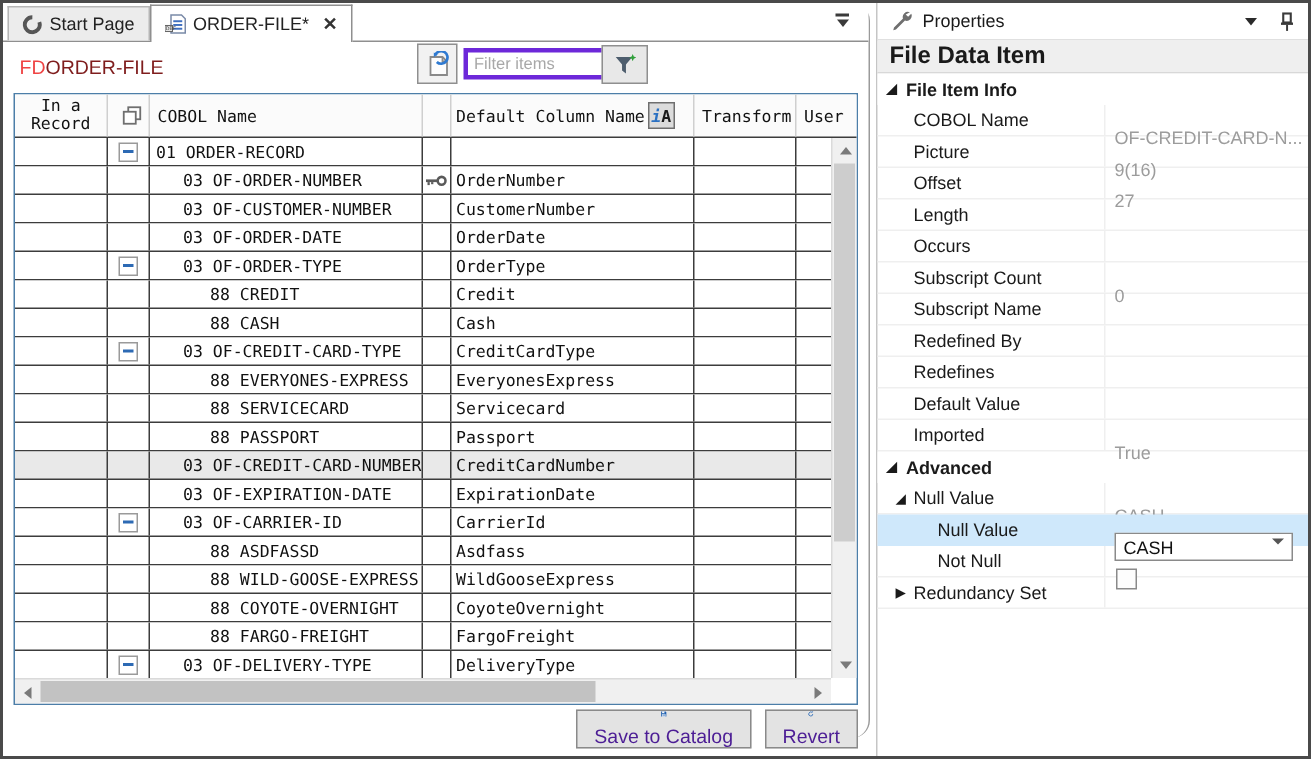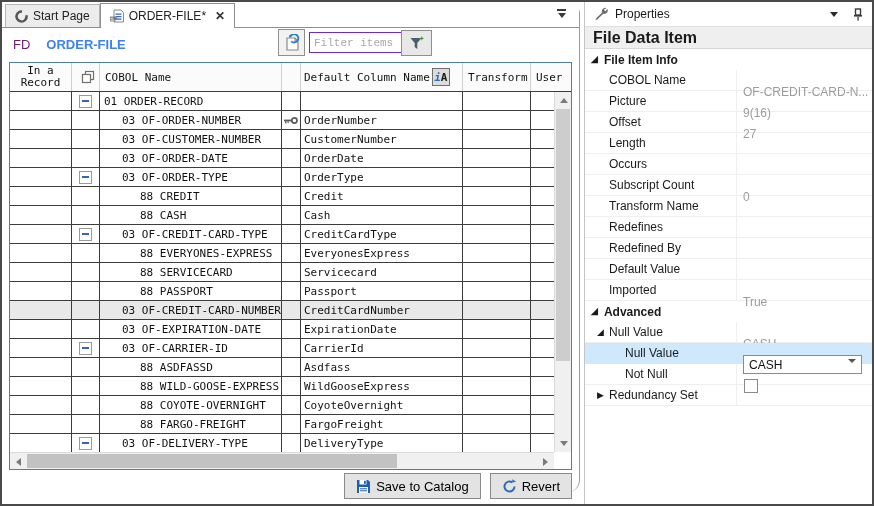--- a/index.html
+++ b/index.html
@@ -17,25 +17,25 @@
   .left-panel { position:absolute; left:0; top:0; width:578px; bottom:12px; background:#fff; border-right:1px solid #9a9a9a;border-radius:12px; }
   .tabbar { position:relative; height:26px; background:#fff; border-bottom:1px solid #8f8f8f; display:flex; align-items:flex-end; padding-left:3px; }
   .tab { display:flex; align-items:center; gap:5px; height:23px; padding:0 9px; background:#ececec; border:1px solid #b5b5b5; border-bottom:none; font-size:12px; color:#222; cursor:default; }
   .tab.active { background:#fff; border-color:#8f8f8f; height:25px; margin-bottom:-1px; z-index:2; }
   .tab .close-x { font-size:12px; font-weight:bold; color:#333; margin-left:4px; }
   .tab-list-btn { position:absolute; right:12px; top:7px; width:11px; height:10px; }
   .tab-list-btn .bar { width:9px; height:2px; background:#3a3a3a; margin:0 auto 2px; }
   .tab-list-btn .tri { width:0; height:0; border-left:4.5px solid transparent; border-right:4.5px solid transparent; border-top:5px solid #3a3a3a; margin:0 auto; }
   .toolbar { position:relative; height:33px; }
   .fd-title { position:absolute; left:11px; top:9px; font-size:13px; }
-  .fd-prefix { color:#701a75; margin-right:16px;text-align:right; }
-  .fd-name { font-weight:bold; color:#3b82f6; }
+  .fd-prefix { color:#ef4444; margin-right:0;text-align:right; }
+  .fd-name { font-weight:normal; color:#7f1d1d; }
   .tool-btn { position:absolute; background:#e8e8e8; border:1px solid #8f8f8f; display:flex; align-items:center; justify-content:center; }
   .refresh-btn { left:276px; top:1px; width:27px; height:27px; background:#f2f2f2; }
-  .filter-input { position:absolute; left:307px; top:4px; width:102px; height:21px; border:1px solid #6d28d9; font-size:11px; padding:0 4px; color:#333; font-family:Liberation Mono, monospace; }
+  .filter-input { position:absolute; left:307px; top:4px; width:102px; height:21px; border:3px solid #6d28d9; font-size:11px; padding:0 4px; color:#333; font-family:Liberation Sans, sans-serif; }
   .filter-input::placeholder { color:#a8a8a8; }
   .filter-btn { left:399px; top:2px; width:31px; height:26px; }
   
   .grid-wrap { position:absolute; left:7px; top:60px; width:563px; height:408px; border:1px solid #4c7ea8; background:#fff; }
   .grid-header { display:flex; height:29px; background:#fbfbfb; border-bottom:1px solid #3c3c3c; font-family:"DejaVu Sans Mono",monospace; font-size:11px; color:#111; }
   .gh-cell { border-right:1px solid #cfcfcf; display:flex; align-items:center; padding-left:5px; overflow:hidden; white-space:nowrap; }
   .gh-center { justify-content:center; text-align:center; padding-left:0; line-height:12px; }
   .grid-rows { position:absolute; top:29px; left:0; right:17px; bottom:17px; overflow:hidden; }
   .g-row { display:flex; height:19px; border-bottom:1px solid #3c3c3c; background:#fff; }
   .g-row.selected { background:#e9e9e9; }
@@ -57,21 +57,21 @@
   .vscroll .thumb { position:absolute; left:1px; right:1px; top:17px; height:70%; background:#cdcdcd; }
   .hscroll { position:absolute; left:0; right:17px; bottom:0; height:17px; background:#f0f0f0; border-top:1px solid #dadada; }
   .hscroll .thumb { position:absolute; top:1px; bottom:1px; left:17px; width:370px; background:#c2c2c2; }
   .sb-arrow { position:absolute; width:17px; height:17px; display:flex; align-items:center; justify-content:center; }
   .tri-up { width:0;height:0;border-left:4px solid transparent;border-right:4px solid transparent;border-bottom:5px solid #7a7a7a; }
   .tri-down { width:0;height:0;border-left:4px solid transparent;border-right:4px solid transparent;border-top:5px solid #7a7a7a; }
   .tri-left { width:0;height:0;border-top:4px solid transparent;border-bottom:4px solid transparent;border-right:5px solid #7a7a7a; }
   .tri-right { width:0;height:0;border-top:4px solid transparent;border-bottom:4px solid transparent;border-left:5px solid #7a7a7a; }
   
   .footer { position:absolute; left:7px; top:471px; width:563px; display:flex; justify-content:flex-end; gap:9px; }
-  .btn { height:26px; background:#e3e3e3; border:1px solid #8a8a8a; display:flex; align-items:center; gap:5px; padding:0 11px; font-size:13px; color:#000000; cursor:default; }
+  .btn { height:26px; background:#e3e3e3; border:1px solid #8a8a8a; display:flex; align-items:center; gap:5px; padding:0 11px; font-size:13px; color:#4c1d95; cursor:default;flex-direction:column; }
   
   .right-panel { position:absolute; left:582px; top:0; right:0; bottom:0; background:#fff; border-left:1px solid #c5c5c5; }
   .props-title { height:25px; display:flex; align-items:center; padding:0 9px; gap:7px; border-bottom:1px solid #e0e0e0; }
   .props-title .label { flex:1; font-size:12px; color:#1a1a1a; }
   .chev-down { width:0;height:0;border-left:4.5px solid transparent;border-right:4.5px solid transparent;border-top:5px solid #2a2a2a; margin-right:8px; }
   .props-category { height:22px; line-height:22px; background:#efefef; font-weight:bold; padding-left:8px; font-size:16px; border-bottom:1px solid #d8d8d8; }
   .prop-section-h { height:21px; display:flex; align-items:center; font-weight:bold; font-size:12px; padding-left:6px; gap:6px; background:#fff; }
   .prop-row { display:flex; height:21px; align-items:center; border-bottom:1px solid #efefef; font-size:12px; position:relative; }
   .prop-row .plabel { width:152px; padding-left:24px; color:#1a1a1a; border-right:1px solid #efefef; height:100%; display:flex; align-items:center; overflow:hidden; white-space:nowrap; position:relative; }
   .prop-row .pvalue { flex:1; padding-left:6px; color:#9c9c9c; overflow:hidden; white-space:nowrap; display:flex; align-items:center; height:100%;margin-top:23px; }
@@ -546,37 +546,37 @@
       <div class="prop-row ind-1">
         <div class="plabel">
           <span>Subscript Count</span>
         </div>
         <div class="pvalue">
           <span>0</span>
         </div>
       </div>
       <div class="prop-row ind-1">
         <div class="plabel">
-          <span>Transform Name</span>
+          <span>Subscript Name</span>
         </div>
         <div class="pvalue">
           <span></span>
         </div>
       </div>
       <div class="prop-row ind-1">
         <div class="plabel">
+          <span>Redefined By</span>
+        </div>
+        <div class="pvalue">
+          <span></span>
+        </div>
+      </div>
+      <div class="prop-row ind-1">
+        <div class="plabel">
           <span>Redefines</span>
-        </div>
-        <div class="pvalue">
-          <span></span>
-        </div>
-      </div>
-      <div class="prop-row ind-1">
-        <div class="plabel">
-          <span>Redefined By</span>
         </div>
         <div class="pvalue">
           <span></span>
         </div>
       </div>
       <div class="prop-row ind-1">
         <div class="plabel">
           <span>Default Value</span>
         </div>
         <div class="pvalue">

